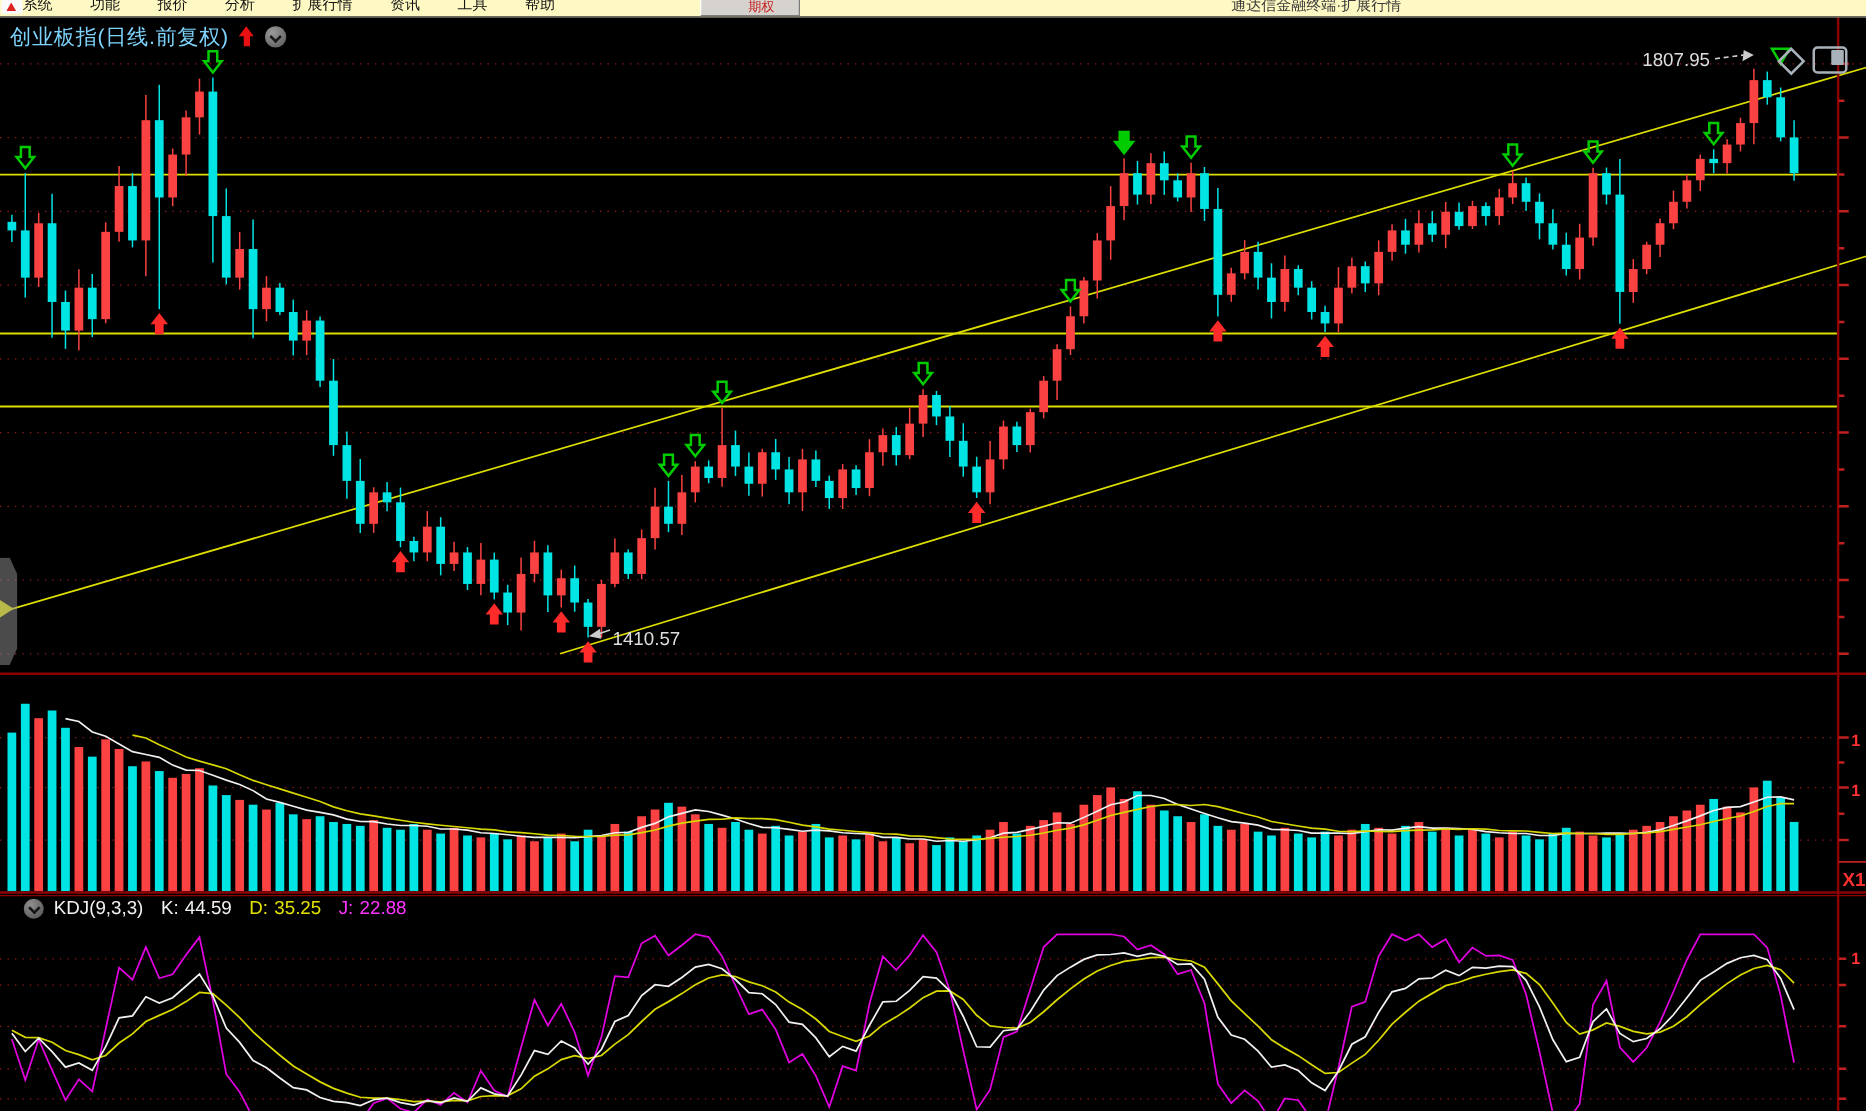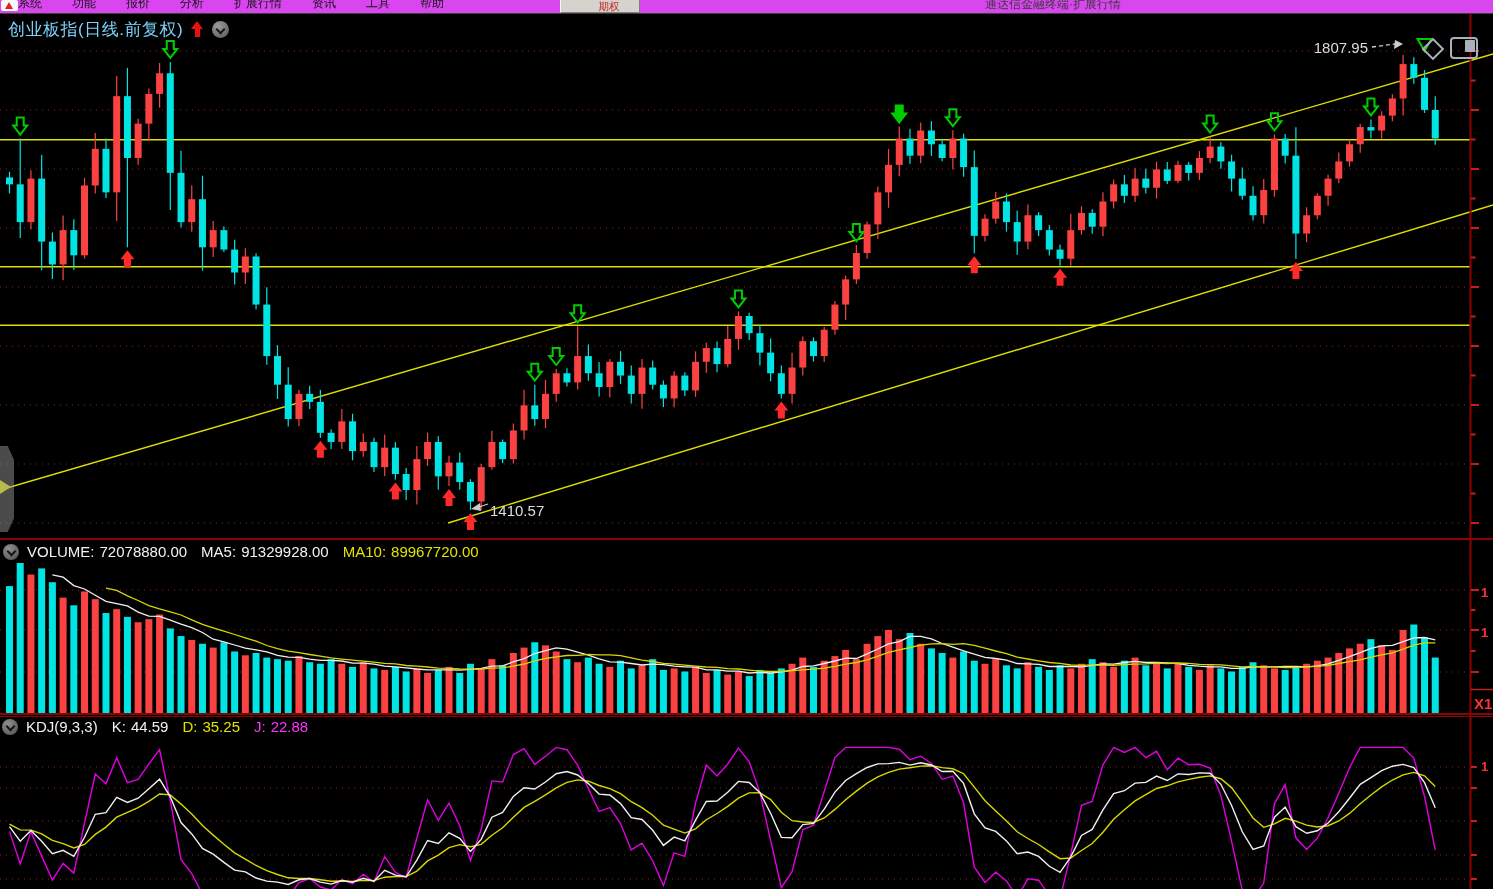--- a/index.html
+++ b/index.html
@@ -1,19 +1,19 @@
 <!DOCTYPE html>
 <html><head>
 <meta charset="utf-8">
 <style>
   html,body{margin:0;padding:0;background:#000;}
   .stage{position:relative;width:1493px;height:889px;background:#000;overflow:hidden;
          font-family:"Liberation Sans",sans-serif;}
   
-  .menubar{position:absolute;left:0;top:0;width:1493px;height:13px;background:#d946ef;
+  .menubar{position:absolute;left:0;top:0;width:1493px;height:13px;background:#fef9c3;
            border-bottom:1px solid #3c3c3c;overflow:hidden;z-index:30;}
   .menubar .mitem{position:absolute;top:-5px;font-size:12px;color:#141414;white-space:nowrap;}
   .menubar .hotbtn{position:absolute;top:-1px;height:12px;min-width:60px;text-align:center;
            font-size:10.5px;line-height:12px;color:#c42222;background:#d6d3ce;
            border:1px solid;border-color:#ffffff #7d7d7d #7d7d7d #ffffff;padding-left:18px;}
   .menubar .wtitle{position:absolute;top:-4px;left:985px;font-size:12px;color:#3a3a3a;white-space:nowrap;}
   .appicon{position:absolute;left:1px;top:0;width:17px;height:11px;background:#fafafa;border-radius:2px;z-index:31;}
   .appicon::after{content:"";position:absolute;left:4px;top:2px;width:8px;height:7px;background:#d22;
            clip-path:polygon(0 100%,50% 0,100% 100%);}
   
@@ -580,31 +580,22 @@
     <span class="collapse-btn"></span>
   </div>
 
   <span class="diamond-icon"></span>
   <span class="panel-icon">
       <span class="half"></span>
     </span>
 
   <div class="left-tab"></div>
 
-  <div class="pane-header" style="left:3px;top:543px;">
-    <span class="ph-btn"></span>
-    <span class="txt wh">VOLUME:</span>
-    <span class="gap wh">72078880.00</span>
-    <span class="txt wh">MA5:</span>
-    <span class="gap wh">91329928.00</span>
-    <span class="txt yl">MA10:</span>
-    <span class="yl">89967720.00</span>
-  </div>
-
-  <div class="pane-header" style="left:2px;top:718px;">
+
+  <div class="pane-header" style="left:19px;top:718px;">
     <span class="ph-btn"></span>
     <span class="gap wh">KDJ(9,3,3)</span>
     <span class="txt wh">K:</span>
     <span class="gap wh">44.59</span>
     <span class="txt yl">D:</span>
     <span class="gap yl">35.25</span>
     <span class="txt mg">J:</span>
     <span class="mg">22.88</span>
   </div>
 

